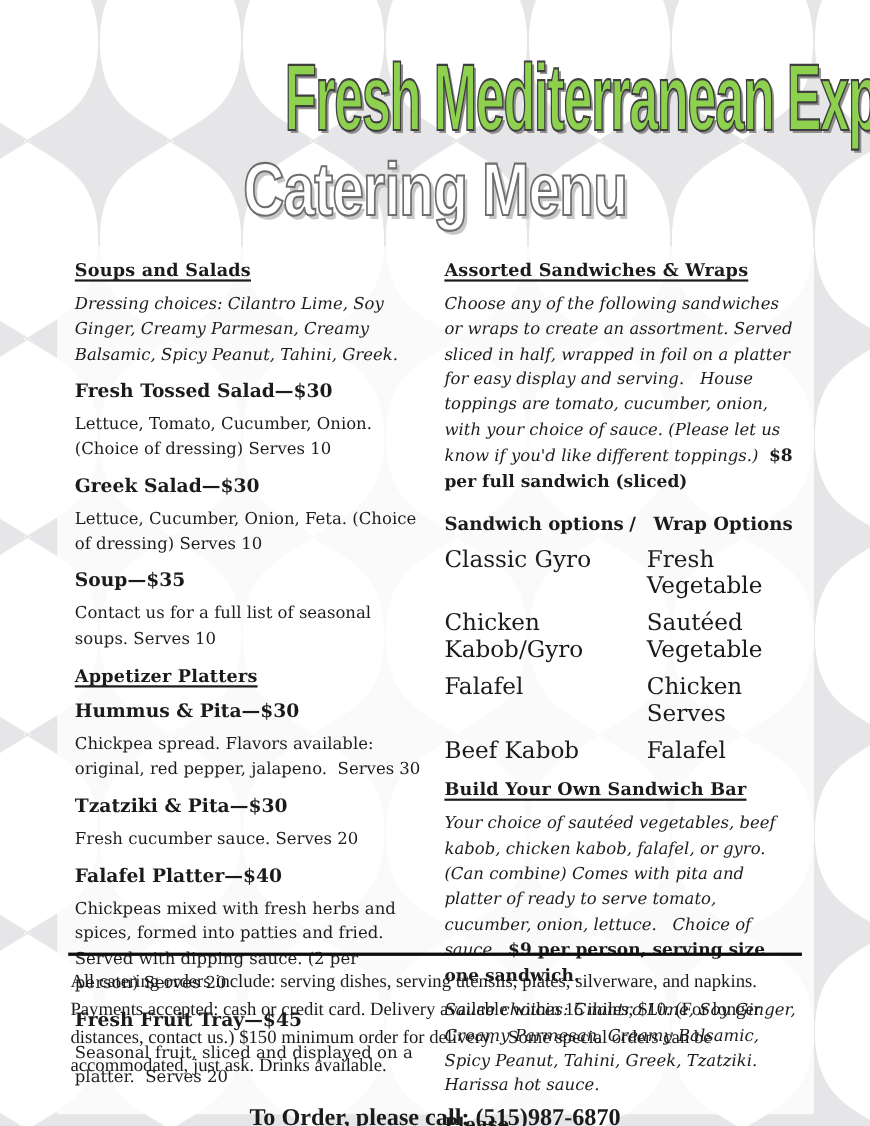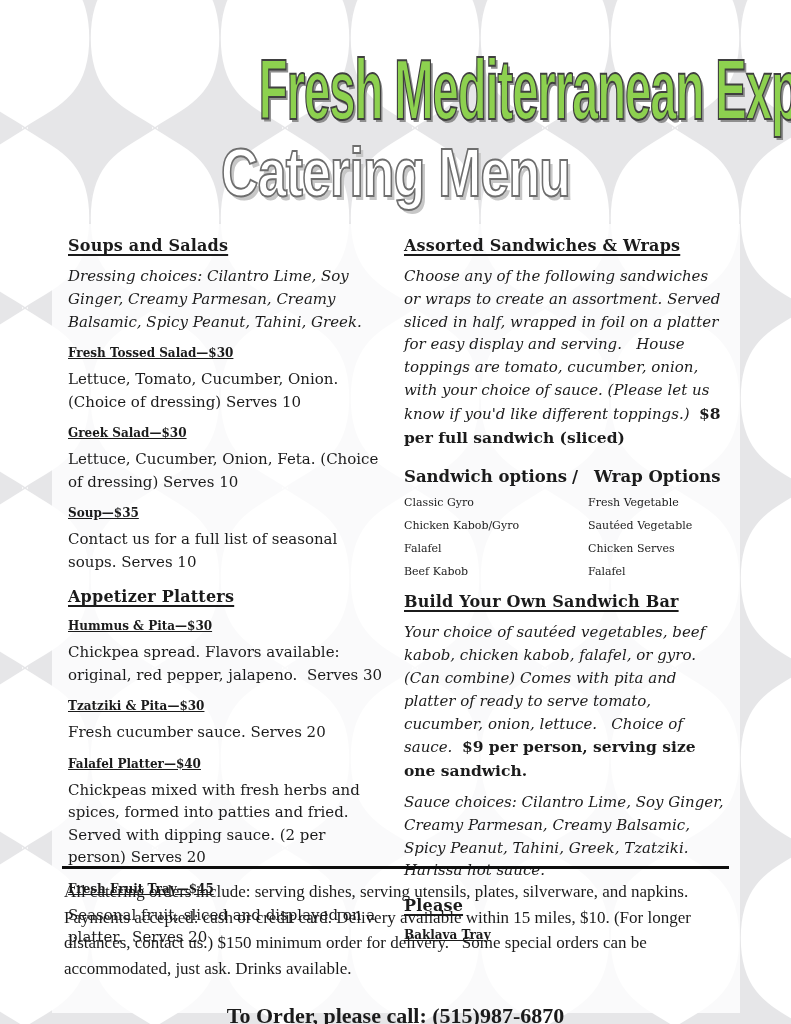--- a/index.html
+++ b/index.html
@@ -44,28 +44,28 @@
     display:grid; grid-template-columns:320px 322px; column-gap:16px;
   }
   .section-heading {
     font-size:16px; font-weight:700; margin:14px 0 10px;
     text-decoration:underline; text-decoration-thickness:2px; text-underline-offset:3px;
     letter-spacing:0.2px;
   }
   .section-heading.first { margin-top:0; }
   .intro { font-style:italic; font-size:15px; line-height:1.52; margin:0 0 8px; white-space:pre-wrap; }
   .price-note { font-weight:700; font-style:normal; font-size:15.5px; }
-  .item-name { font-size:12px; font-weight:700; margin:13px 0 8px;text-decoration:underline; }
+  .item-name { font-size:17px; font-weight:700; margin:13px 0 8px; }
   .item-desc { font-size:15px; line-height:1.5; margin:0 0 8px; white-space:pre-wrap; }
 
   .options-header {
     display:grid; grid-template-columns:168px 22px 1fr;
     font-weight:700; font-size:16.5px; margin:18px 0 6px;
   }
-  .options-row { display:grid; grid-template-columns:172px 1fr; font-size:11px; margin:10px 0; }
+  .options-row { display:grid; grid-template-columns:172px 1fr; font-size:21px; margin:10px 0; }
   .options-row .wrap-cell { padding-left:12px; }
 
   
   .footer { position:absolute; left:62px; top:866px; width:667px; font-family:"Liberation Serif", serif; }
   .divider { height:3px; background:#0d0d0d; }
   .footer-info { margin:10px 2px 4px; font-size:17px; line-height:1.5; white-space:pre-wrap; }
   .footer-line { text-align:center; font-weight:700; font-size:22px; margin:22px 0; }
 </style>
 </head>
 <body>

